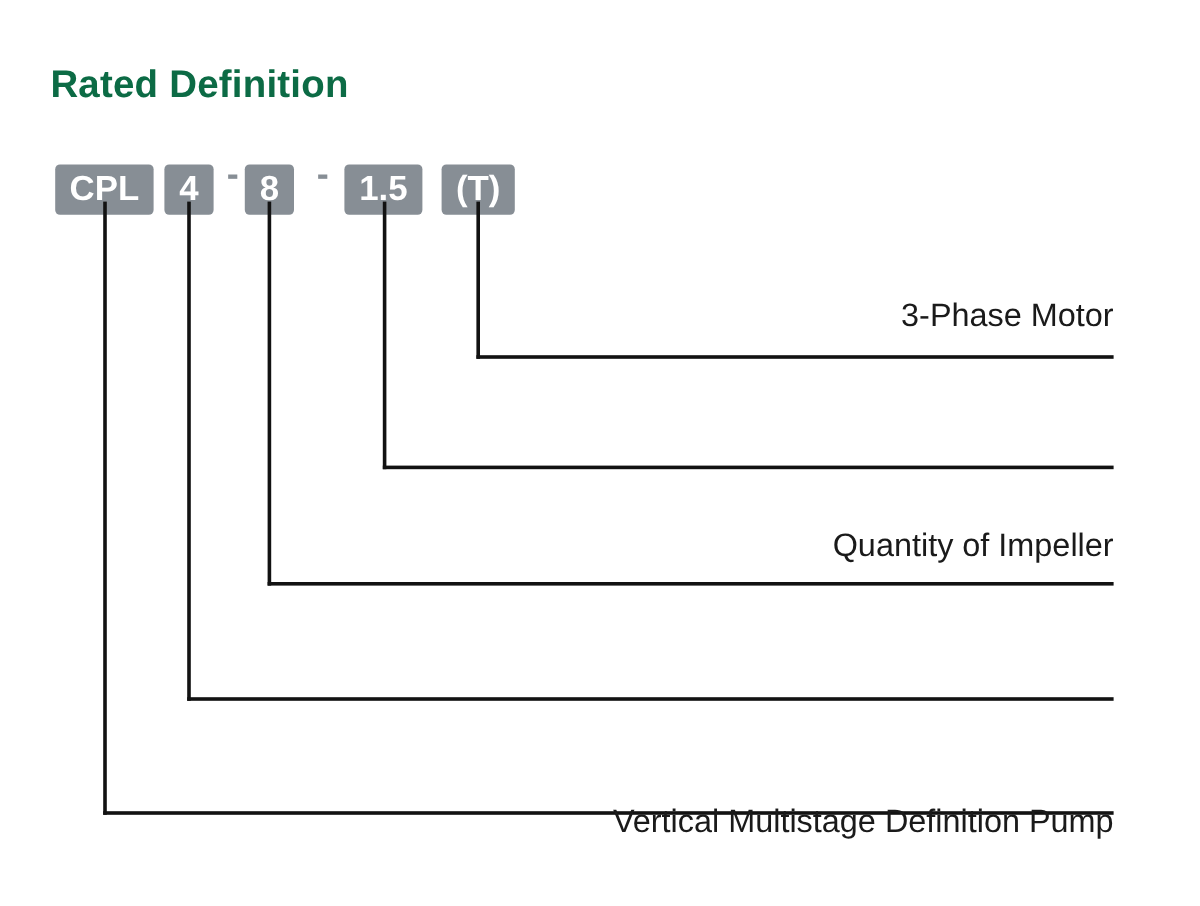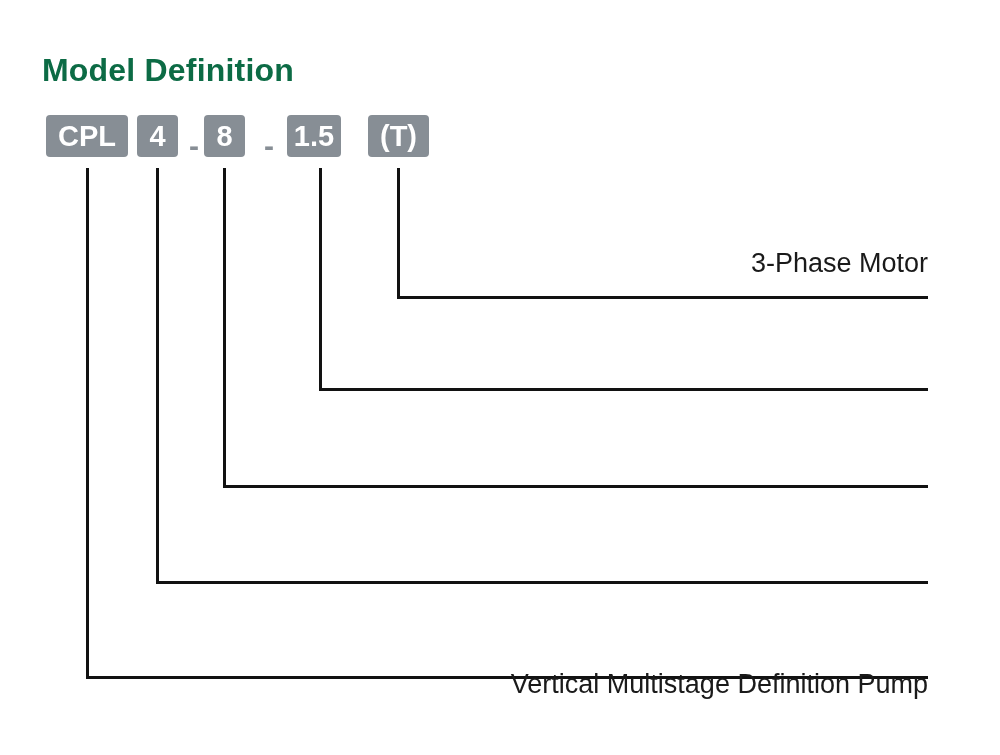--- a/index.html
+++ b/index.html
@@ -10,21 +10,21 @@
   }
   .stage { position:absolute; inset:0; }
 
   .title {
     position:absolute; left:42px; top:52px;
     font-size:32px; font-weight:bold; letter-spacing:0.2px;
     color:var(--title-green, #0c6b45);
   }
 
   .badge {
-    position:absolute; top:115px; height:42px;
+    position:absolute; top:137px; height:42px;
     background:var(--badge-gray, #878e95);
     border-radius:4px;
     color:#ffffff; font-weight:bold; font-size:29px;
     display:flex; align-items:center; justify-content:center;
   }
   .dash {
     position:absolute; top:125px; height:42px;
     color:var(--badge-gray, #878e95);
     font-weight:bold; font-size:30px;
     display:flex; align-items:center; justify-content:center;
@@ -39,47 +39,48 @@
     color:var(--text-dark, #1a1a1a);
     text-align:center; white-space:pre;
   }
   .deflabel.two { line-height:35px; }
 </style>
 </head>
 <body>
 
 <div class="stage">
 
-  <h1 class="title">Model Definition</h1>
+  <h1 class="title">Rated Definition</h1>
 
   <div>
     <span class="badge" style="left:46px;width:82px">CPL</span>
     <span class="badge" style="left:137px;width:41px">4</span>
     <span class="dash" style="left:185px;width:18px">-</span>
     <span class="badge" style="left:204px;width:41px">8</span>
     <span class="dash" style="left:260px;width:18px">-</span>
-    <span class="badge" style="left:287px;width:54px">1.5</span>
+    <span class="badge" style="left:287px;width:65px">1.5</span>
     <span class="badge" style="left:368px;width:61px">(T)</span>
   </div>
 
   <div class="vline" style="left:397px;top:168px;height:131px"></div>
   <div class="hline" style="left:397px;top:296px;width:531px"></div>
 
   <div class="vline" style="left:319px;top:168px;height:223px"></div>
   <div class="hline" style="left:319px;top:388px;width:609px"></div>
 
   <div class="vline" style="left:223px;top:168px;height:320px"></div>
   <div class="hline" style="left:223px;top:485px;width:705px"></div>
 
   <div class="vline" style="left:156px;top:168px;height:416px"></div>
   <div class="hline" style="left:156px;top:581px;width:772px"></div>
 
   <div class="vline" style="left:86px;top:168px;height:511px"></div>
   <div class="hline" style="left:86px;top:676px;width:842px"></div>
 
   <div class="deflabel" style="top:246px">3-Phase Motor</div>
+  <div class="deflabel" style="top:437px">Quantity of Impeller</div>
 
   <div class="deflabel two" style="top:597px">
     <div>Vertical Multistage Definition Pump</div>
     
   </div>
 
 </div>
 
 </body></html>

